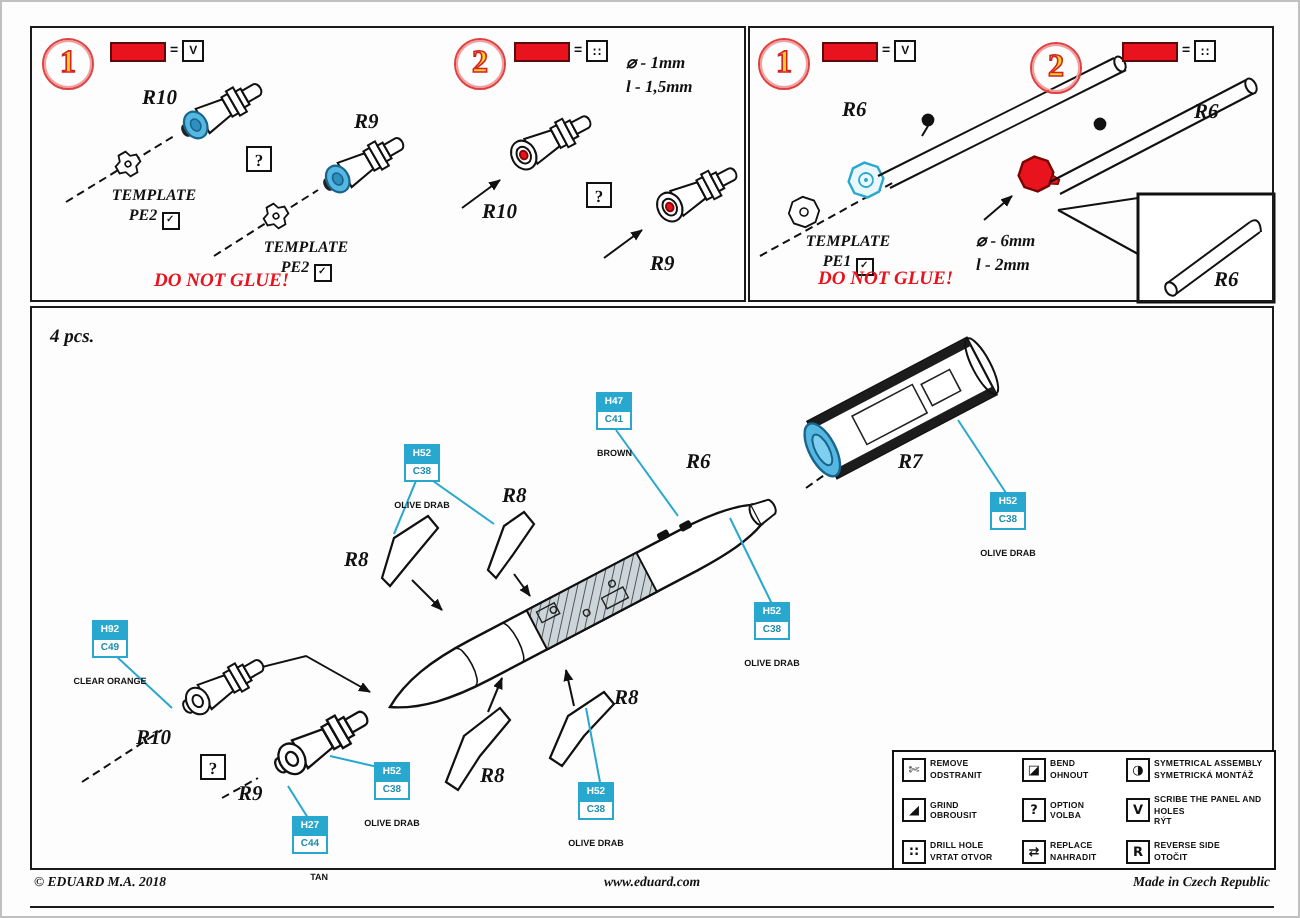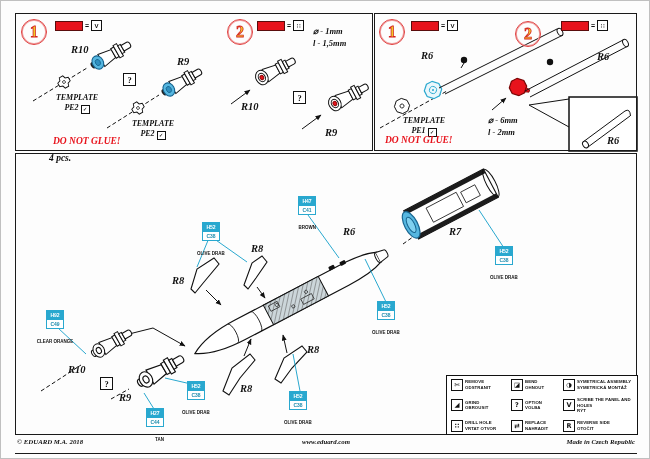--- a/index.html
+++ b/index.html
@@ -15,21 +15,21 @@
   .swbar{display:inline-block;width:26px;height:8px;background:#e8131c;border:1px solid #5a0c0c;}
   .sweq{font:bold 7px "Liberation Sans",sans-serif;}
   .swsym{width:9px;height:9px;border:1px solid #111;display:flex;align-items:center;justify-content:center;
          font:bold 6px "Liberation Sans",sans-serif;background:#fff;}
   .pl{position:absolute;font:bold italic 10.5px "Liberation Serif",serif;white-space:nowrap;}
   .tpl{position:absolute;text-align:center;font:bold italic 8px "Liberation Serif",serif;line-height:1.25;white-space:nowrap;}
   .bbox{display:inline-block;width:7px;height:7px;border:1px solid #111;font:bold 5px "Liberation Sans",sans-serif;
         line-height:7px;text-align:center;vertical-align:-1px;margin-left:2px;font-style:normal;background:#fff;}
   .qbox{position:absolute;width:11px;height:11px;border:1.4px solid #111;display:flex;align-items:center;
         justify-content:center;font:bold 8.5px "Liberation Serif",serif;background:#fff;}
-  .dng{position:absolute;font:bold italic 9.5px "Liberation Serif",serif;color:#e8131c;white-space:nowrap;}
+  .dng{position:absolute;font:bold italic 9.5px "Liberation Serif",serif;color:#e8131c;white-space:nowrap;margin-left:24px;}
   .dim{position:absolute;font:bold italic 8.5px "Liberation Serif",serif;line-height:1.4;white-space:nowrap;}
   .qty{position:absolute;font:bold italic 9.5px "Liberation Serif",serif;}
   .callout{position:absolute;width:18px;text-align:center;}
   .cbox{border:1px solid #29a8cf;background:#fff;}
   .ct{background:#29a8cf;color:#fff;font:bold 5px "Liberation Sans",sans-serif;padding:1px 0;}
   .cb{color:#1d8cad;font:bold 5px "Liberation Sans",sans-serif;padding:1px 0;border-top:1px solid #29a8cf;}
   .cn{display:inline-block;position:relative;left:50%;transform:translateX(-50%);
       font:bold 4.5px "Liberation Sans",sans-serif;color:#111;white-space:nowrap;margin-top:1px;}
   .legend{position:absolute;left:445px;top:374px;width:192px;height:60px;border:1.4px solid #111;
           box-sizing:border-box;display:grid;grid-template-columns:60px 52px 74px;
@@ -298,21 +298,21 @@
         <span>∷</span>
       </span>
   </div>
   <div class="pl" style="left:596px;top:50px;">R6</div>
   <div class="dim" style="left:487px;top:114px;">
     <div>⌀ - 6mm</div>
     <div>l - 2mm</div>
   </div>
   <div class="pl" style="left:606px;top:134px;">R6</div>
 
-  <div class="qty" style="left:24px;top:152px;margin-left:24px;">4 pcs.</div>
+  <div class="qty" style="left:24px;top:163px;">4 pcs.</div>
   <div class="pl" style="left:342px;top:225px;">R6</div>
   <div class="pl" style="left:448px;top:225px;">R7</div>
   <div class="pl" style="left:171px;top:274px;">R8</div>
   <div class="pl" style="left:250px;top:242px;">R8</div>
   <div class="pl" style="left:239px;top:382px;">R8</div>
   <div class="pl" style="left:306px;top:343px;">R8</div>
   <div class="pl" style="left:67px;top:363px;">R10</div>
   <div class="pl" style="left:118px;top:391px;">R9</div>
   <div class="qbox" style="left:99px;top:376px;">
       <span>?</span>

